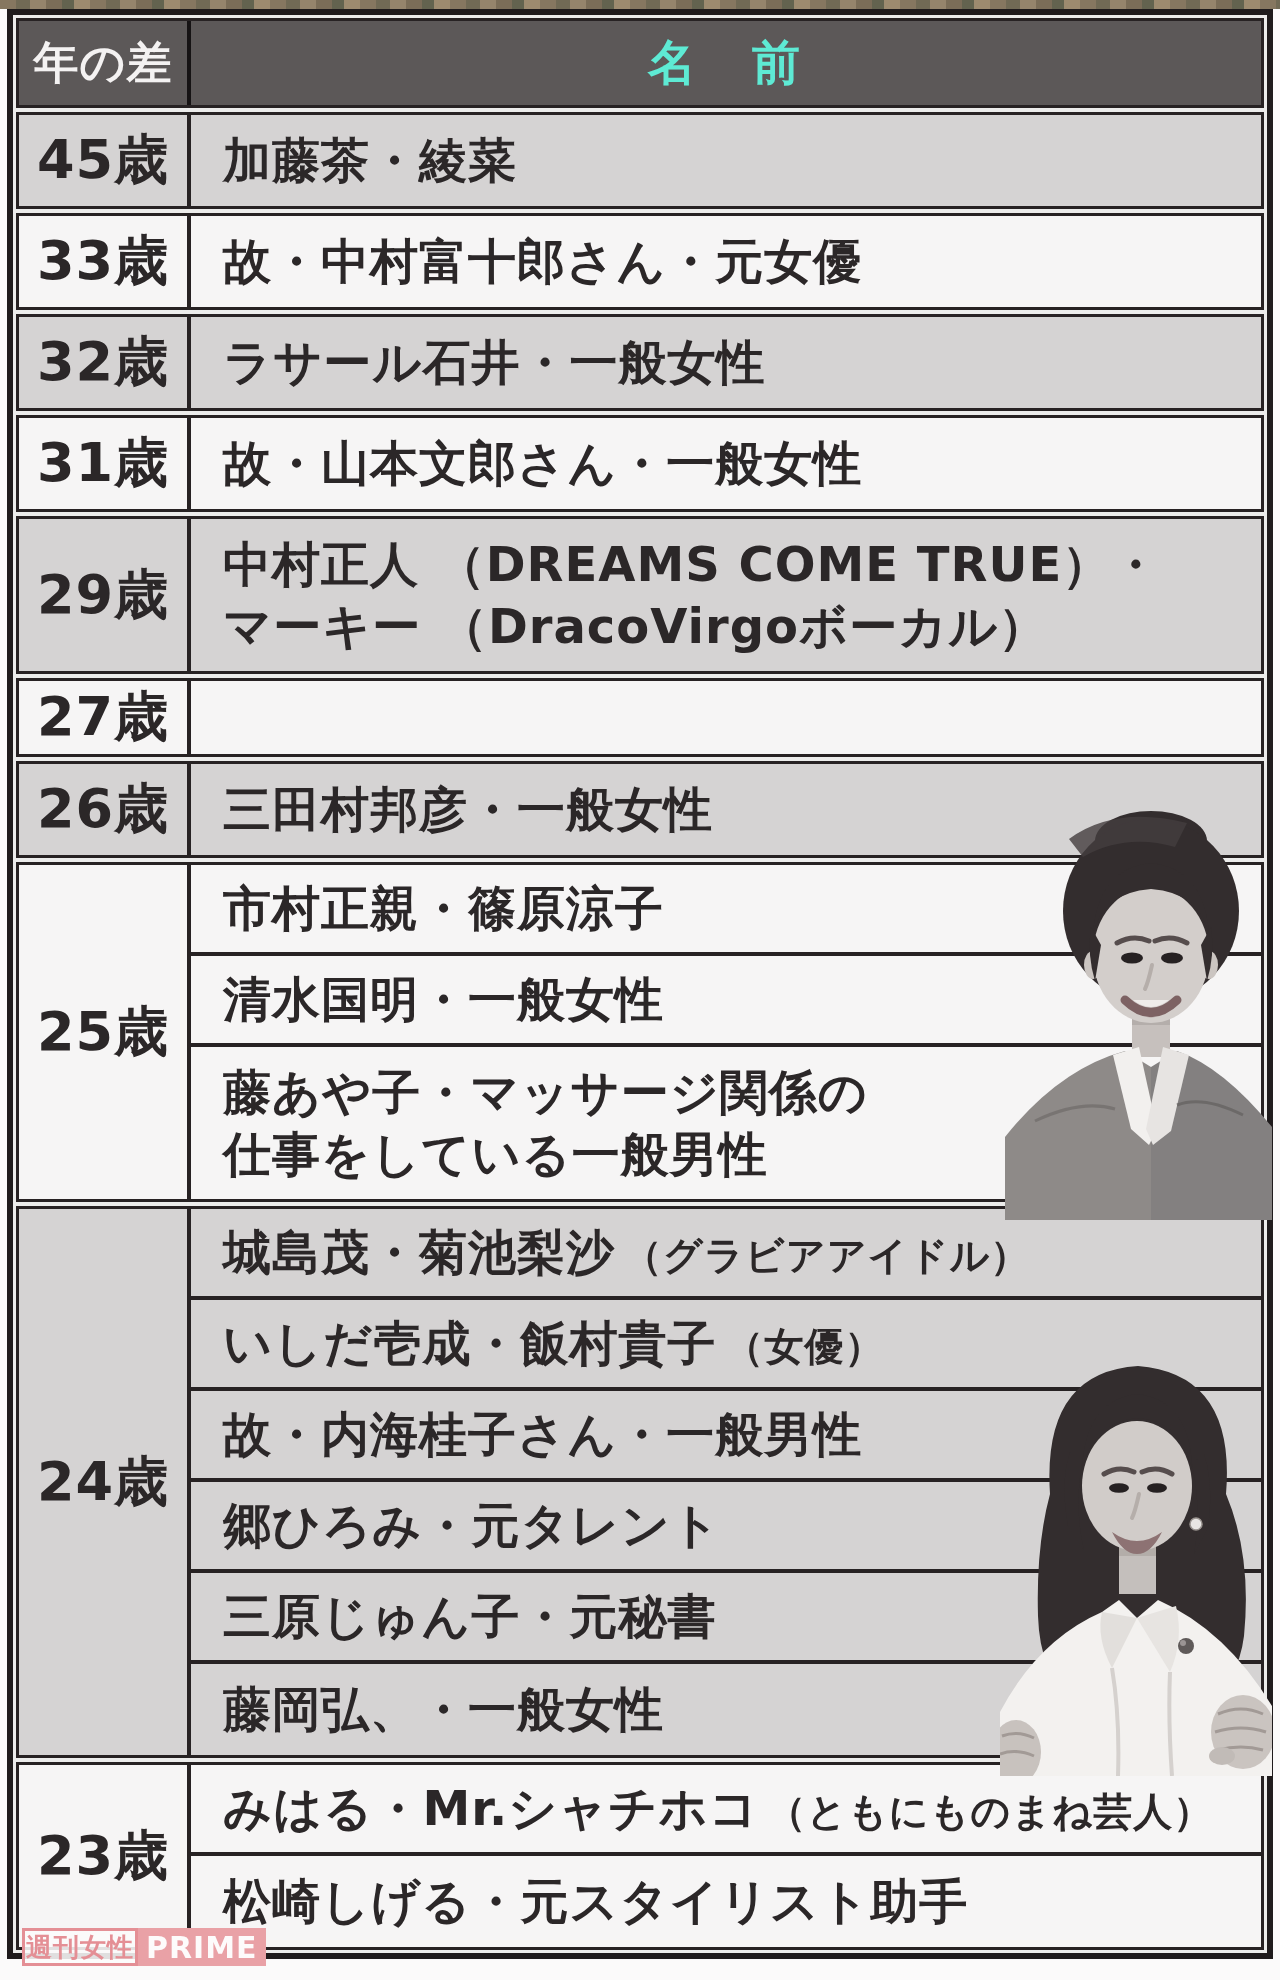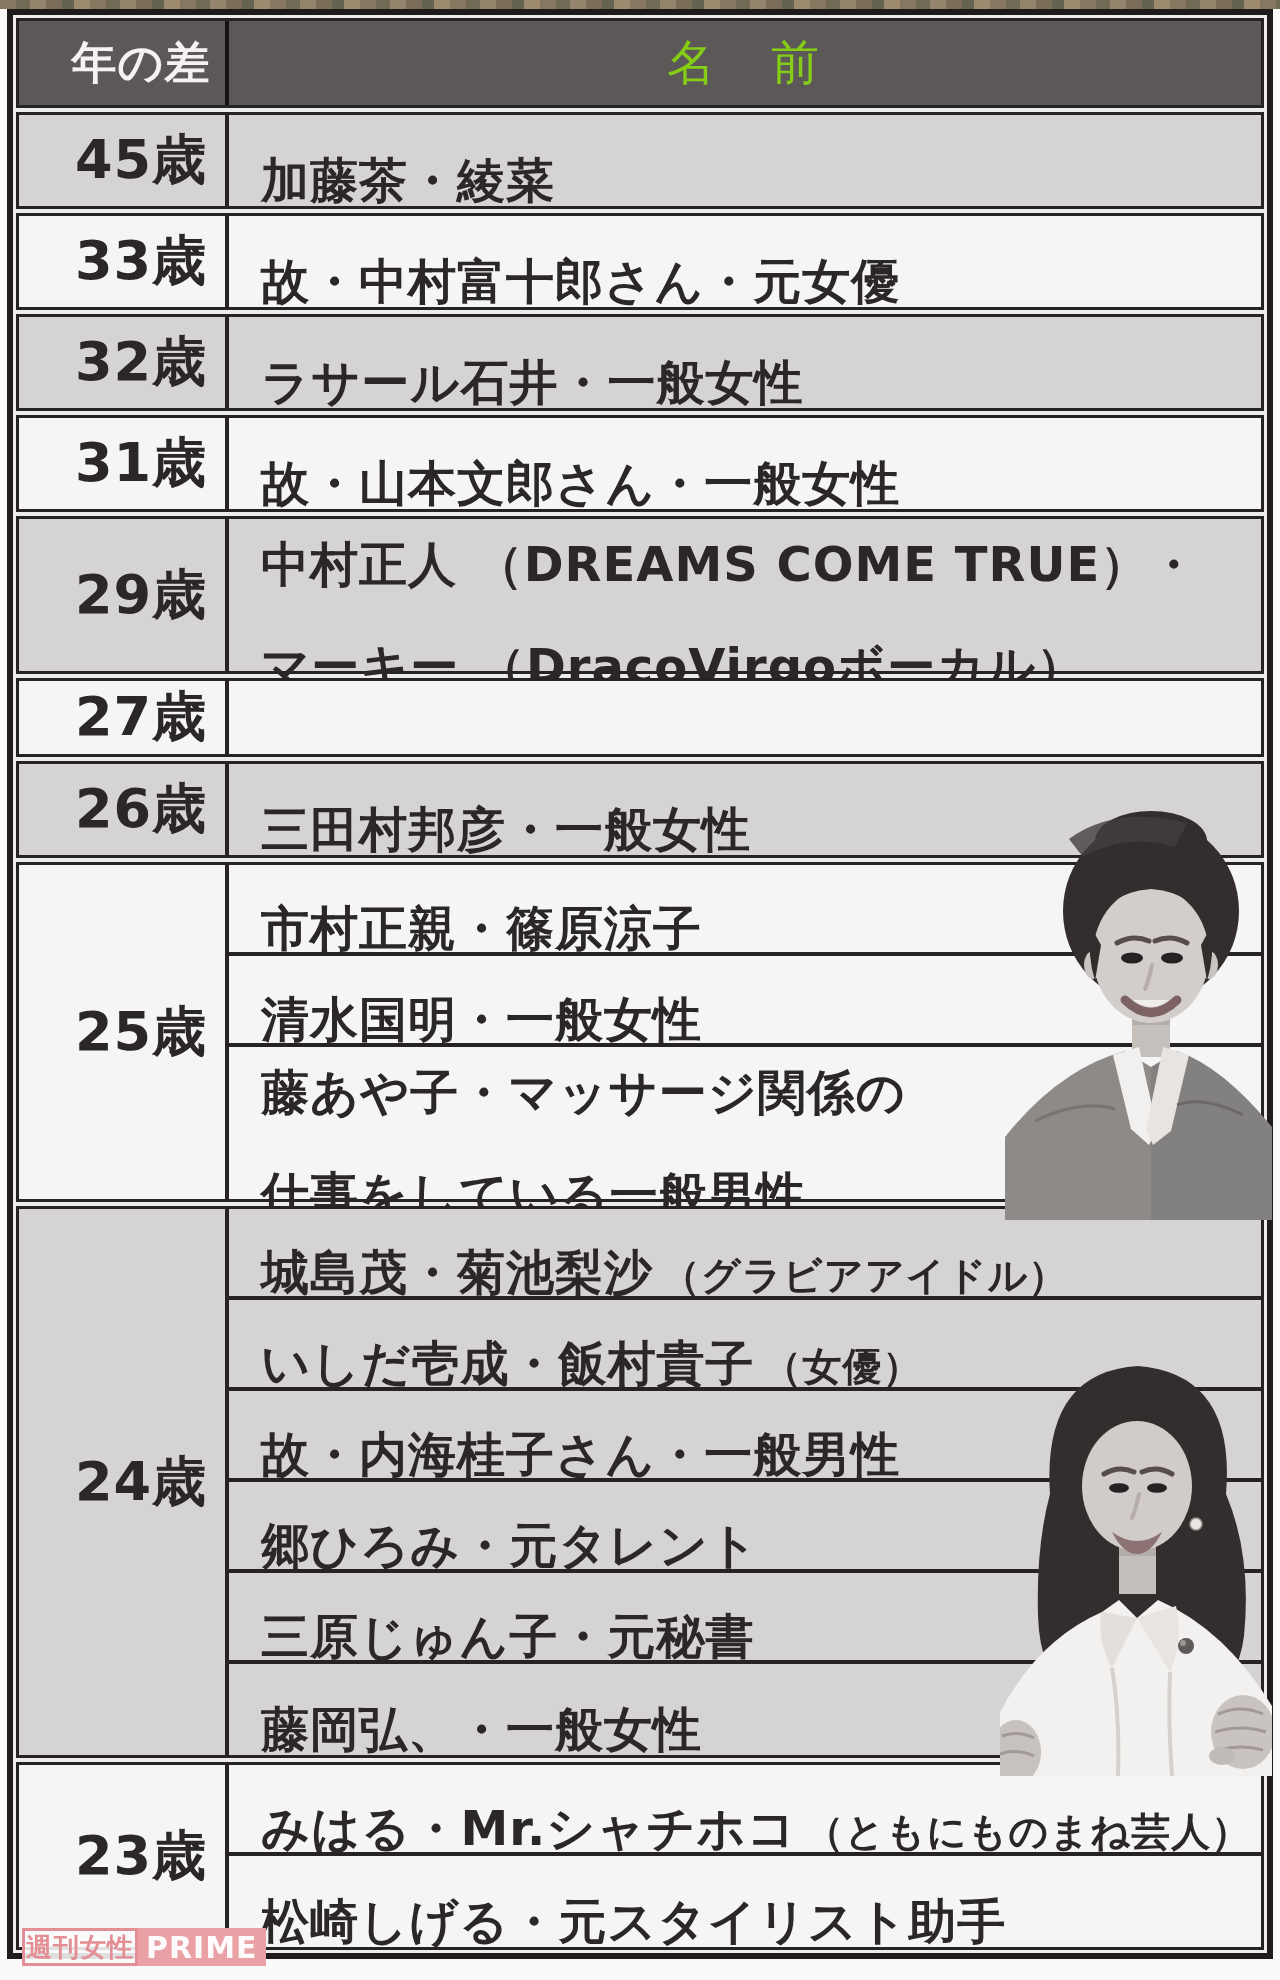--- a/index.html
+++ b/index.html
@@ -39,39 +39,39 @@
     padding:3px;
     display:flex;flex-direction:column;gap:4px;
   }
   .group{display:flex;border:3px solid var(--border-dark);flex:none;}
   .bg-gray{background:var(--gray-row);}
   .bg-white{background:var(--white-row);}
   .age-cell{
     width:172px;flex:none;
     border-right:4px solid var(--border-dark);
     display:flex;align-items:center;justify-content:center;
-    font-size:54px;font-weight:600;letter-spacing:1px;margin-left:38px;
+    font-size:54px;font-weight:600;letter-spacing:1px;
   }
   .rows{flex:1;display:flex;flex-direction:column;min-width:0;}
   .subrow{
     display:flex;flex-direction:column;justify-content:center;
     padding-left:32px;
   }
   .subrow.h1{height:91px;}
   .subrow.h2{height:152px;}
   .rows .subrow:not(:last-child){border-bottom:4px solid var(--border-dark);}
-  .line{white-space:nowrap;line-height:1.3;font-size:48px;font-weight:600;letter-spacing:1px;margin-top:40px;}
+  .line{white-space:nowrap;line-height:1.3;font-size:48px;font-weight:600;letter-spacing:1px;}
   .seg{display:inline;}
   .seg.small{font-size:39px;margin-left:8px;}
   
   .group.header{background:var(--header-bg);height:90px;}
   .group.header .age-cell{color:#f4f2f2;font-size:45px;border-right-color:#161314;}
   .header-name{
     flex:1;display:flex;align-items:center;justify-content:center;
-    color:#84cc16;font-size:48px;font-weight:400;letter-spacing:4px;
+    color:#5eead4;font-size:48px;font-weight:700;letter-spacing:4px;
   }
   
   .photo{position:absolute;z-index:5;pointer-events:none;}
   .photo svg{display:block;width:100%;height:100%;}
   #photo-kimono{left:1005px;top:795px;width:267px;height:425px;}
   #photo-jacket{left:1000px;top:1344px;width:272px;height:432px;}
   
   .watermark{
     position:absolute;left:22px;top:1928px;height:38px;
     display:flex;align-items:stretch;z-index:6;

